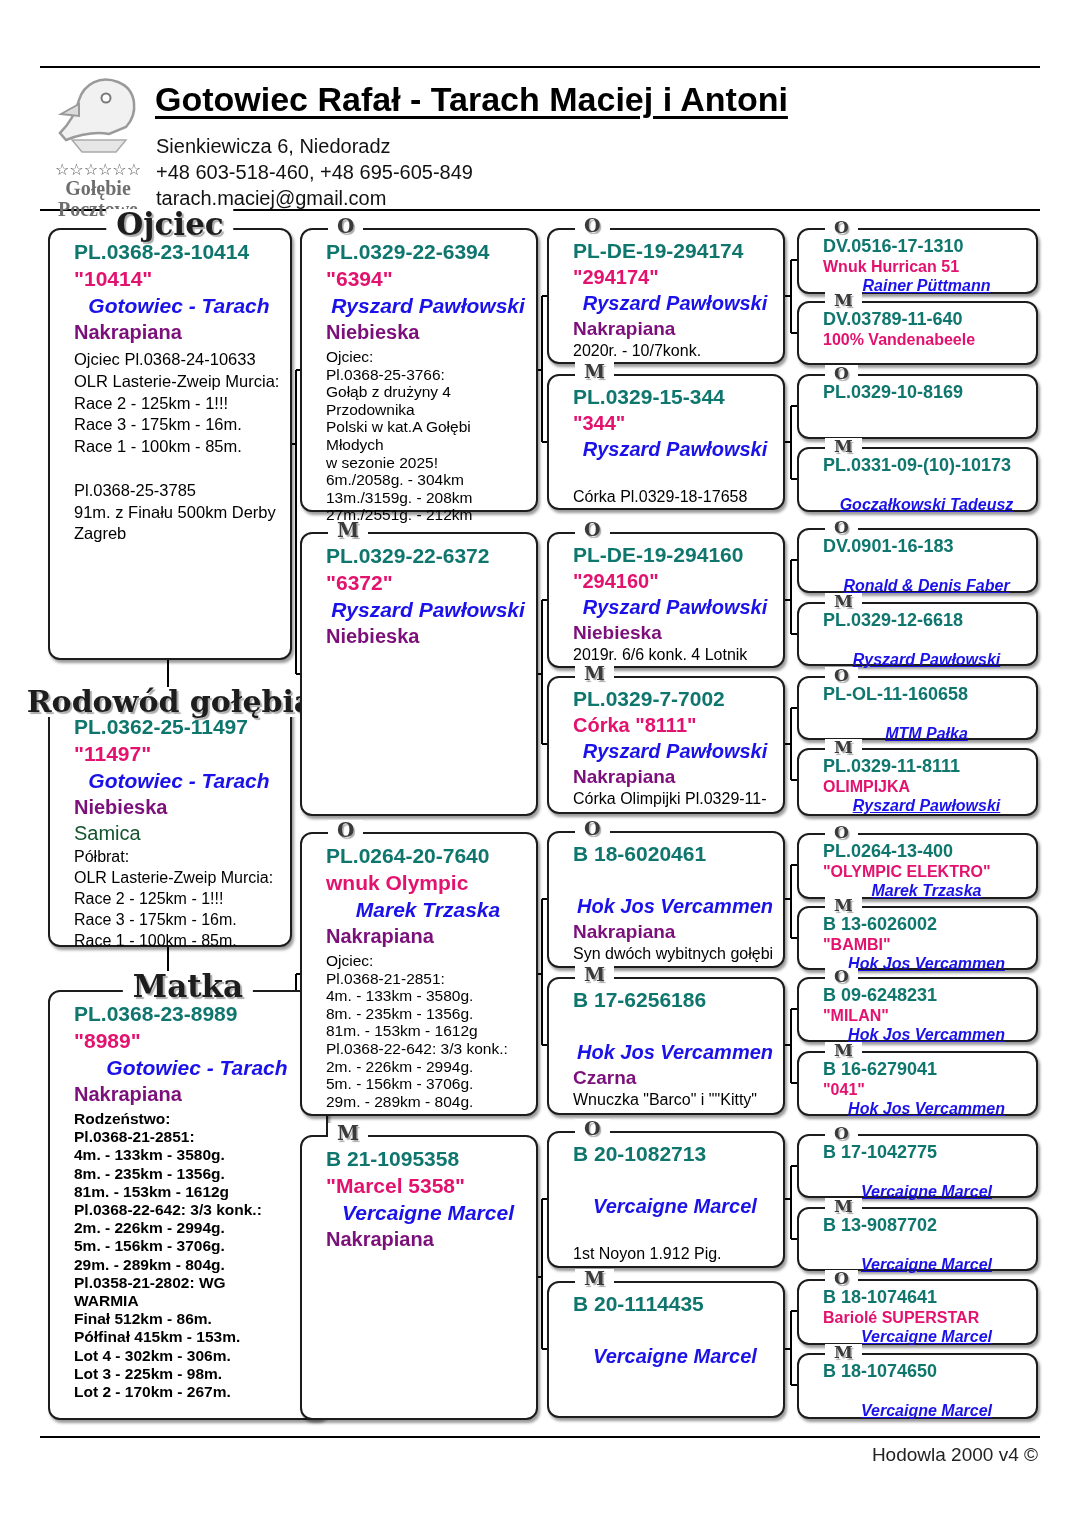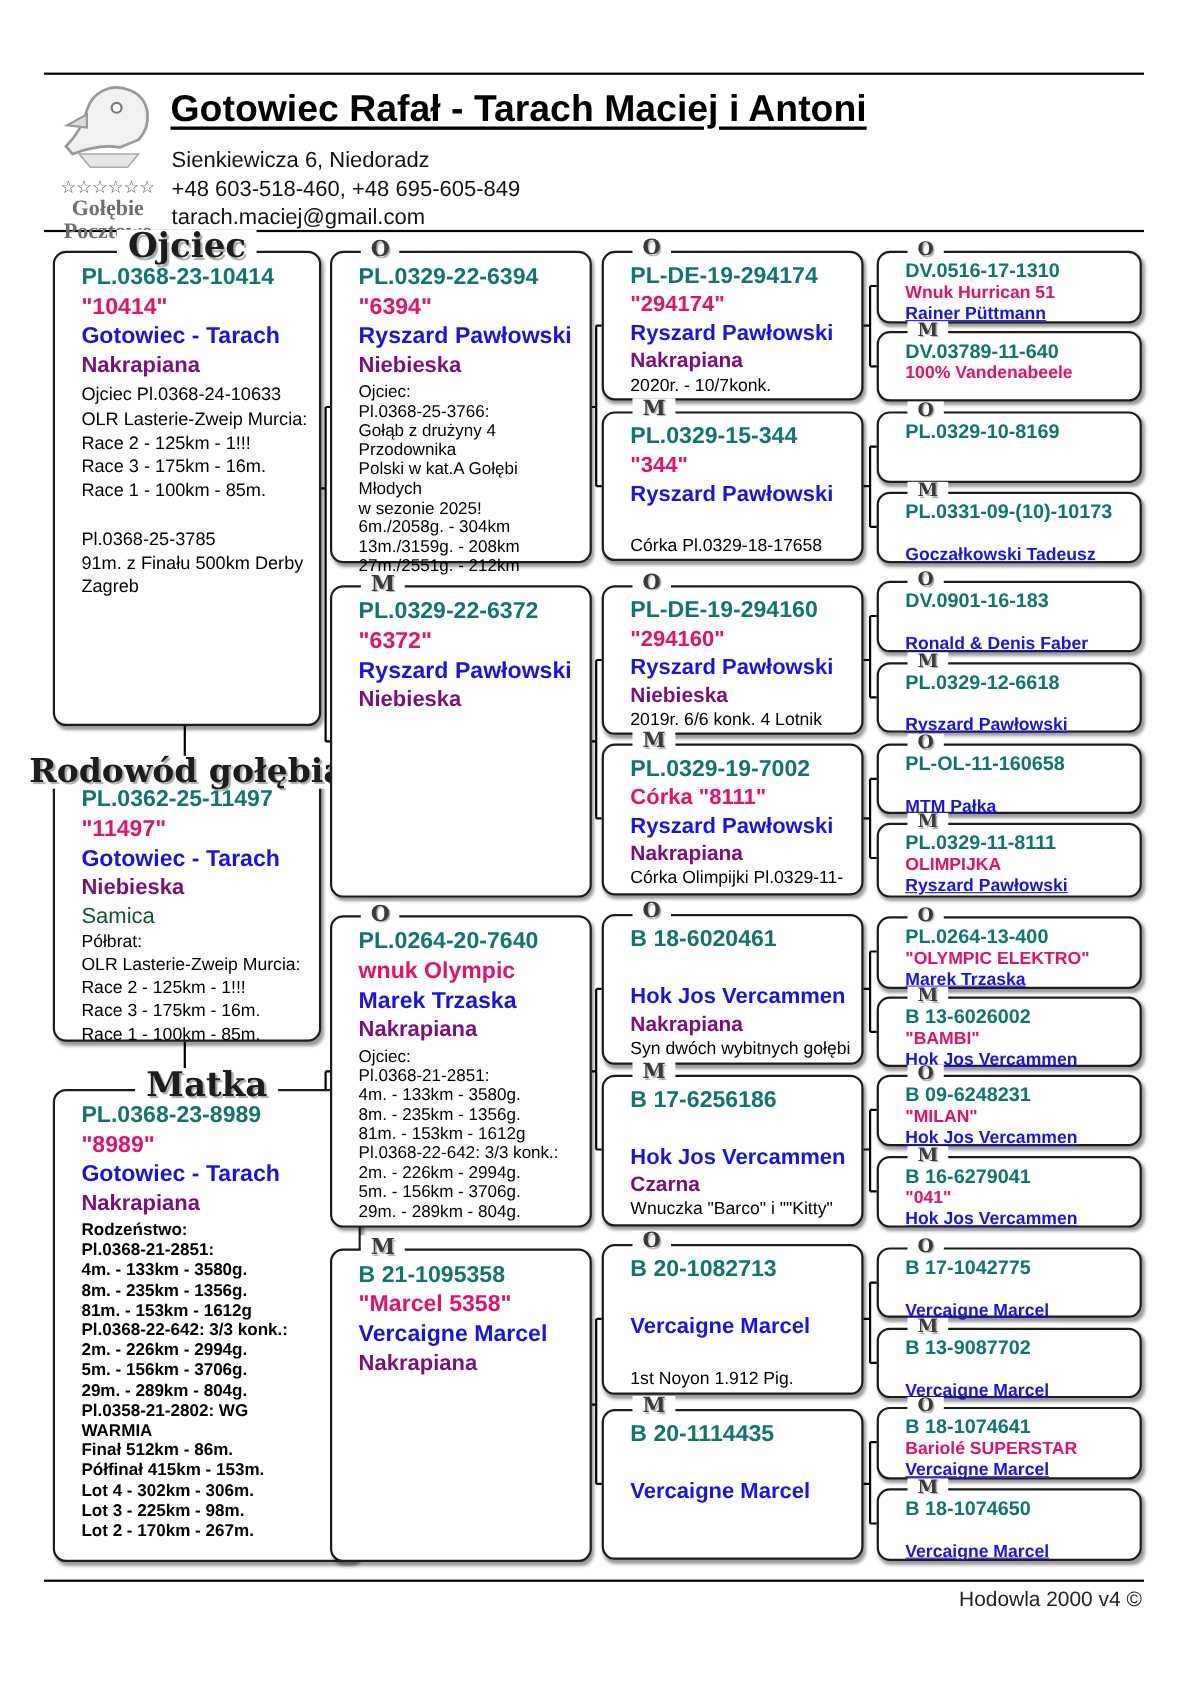--- a/index.html
+++ b/index.html
@@ -22,21 +22,21 @@
   .pbox{position:absolute;background:#fff;border:2px solid #1c1c1c;border-radius:12px;
         box-shadow:2px 3px 3px rgba(0,0,0,.40);box-sizing:border-box;padding:8px 6px 0 24px;}
   .tag{position:absolute;top:-14px;left:26px;background:#fff;padding:0 9px;line-height:1;
        font-family:"DejaVu Serif",serif;font-weight:bold;font-size:20px;color:#3a3a3a;
        text-shadow:1.5px 1.5px 1px #aaa;}
   .boxtitle{position:absolute;top:-21px;left:50%;transform:translateX(-50%);background:#fff;padding:0 10px;
        line-height:1;font-family:"DejaVu Serif",serif;font-weight:bold;font-size:31px;color:#1d1d1d;
        text-shadow:2px 2px 1px #aaa;white-space:nowrap;}
   .ring{font-size:21px;font-weight:bold;line-height:27px;color:#0f766e;white-space:nowrap;}
   .pname{font-size:21px;font-weight:bold;line-height:27px;min-height:27px;color:var(--name,#e3126f);white-space:nowrap;}
-  .breeder{font-size:21px;font-weight:bold;line-height:27px;min-height:27px;color:var(--breeder,#1a12e8);white-space:nowrap;}
+  .breeder{font-size:21px;font-weight:bold;font-style:italic;line-height:27px;min-height:27px;color:var(--breeder,#1a12e8);white-space:nowrap;text-align:center;}
   .pcolor{font-size:20px;font-weight:bold;line-height:26px;min-height:26px;color:var(--pigeon_color,#7b107b);}
   .sex{font-size:20px;line-height:26px;color:#14532d;}
   .desc{white-space:pre-line;color:#000;}
   .c1f .desc{font-size:16.5px;line-height:21.8px;margin-top:4px;}
   .subj .desc{font-size:16px;line-height:21px;}
   .c1m .desc{font-size:15.5px;line-height:18.2px;margin-top:3px;font-weight:bold;}
   .g2 .desc{font-size:15.5px;line-height:17.6px;margin-top:3px;}
   .g3 .ring{line-height:26px;}
   .g3 .pname,.g3 .breeder{font-size:20px;line-height:26px;min-height:26px;}
   .g3 .pcolor{font-size:19px;line-height:25px;min-height:25px;}
@@ -218,21 +218,21 @@
 <div class="pbox g3" style="left:547px;top:532px;width:238px;height:136px;">
   <span class="tag">O</span>
   <div class="ring">PL-DE-19-294160</div>
   <div class="pname">"294160"</div>
   <div class="breeder">Ryszard Pawłowski</div>
   <div class="pcolor">Niebieska</div>
   <div class="desc">2019r. 6/6 konk. 4 Lotnik</div>
 </div>
 <div class="pbox g3" style="left:547px;top:676px;width:238px;height:138px;">
   <span class="tag">M</span>
-  <div class="ring">PL.0329-19-7002</div>
+  <div class="ring">PL.0329-7-7002</div>
   <div class="pname">Córka "8111"</div>
   <div class="breeder">Ryszard Pawłowski</div>
   <div class="pcolor">Nakrapiana</div>
   <div class="desc">Córka Olimpijki Pl.0329-11-</div>
 </div>
 <div class="pbox g3" style="left:547px;top:831px;width:238px;height:137px;">
   <span class="tag">O</span>
   <div class="ring">B 18-6020461</div>
   <div class="pname"></div>
   <div class="breeder">Hok Jos Vercammen</div>

